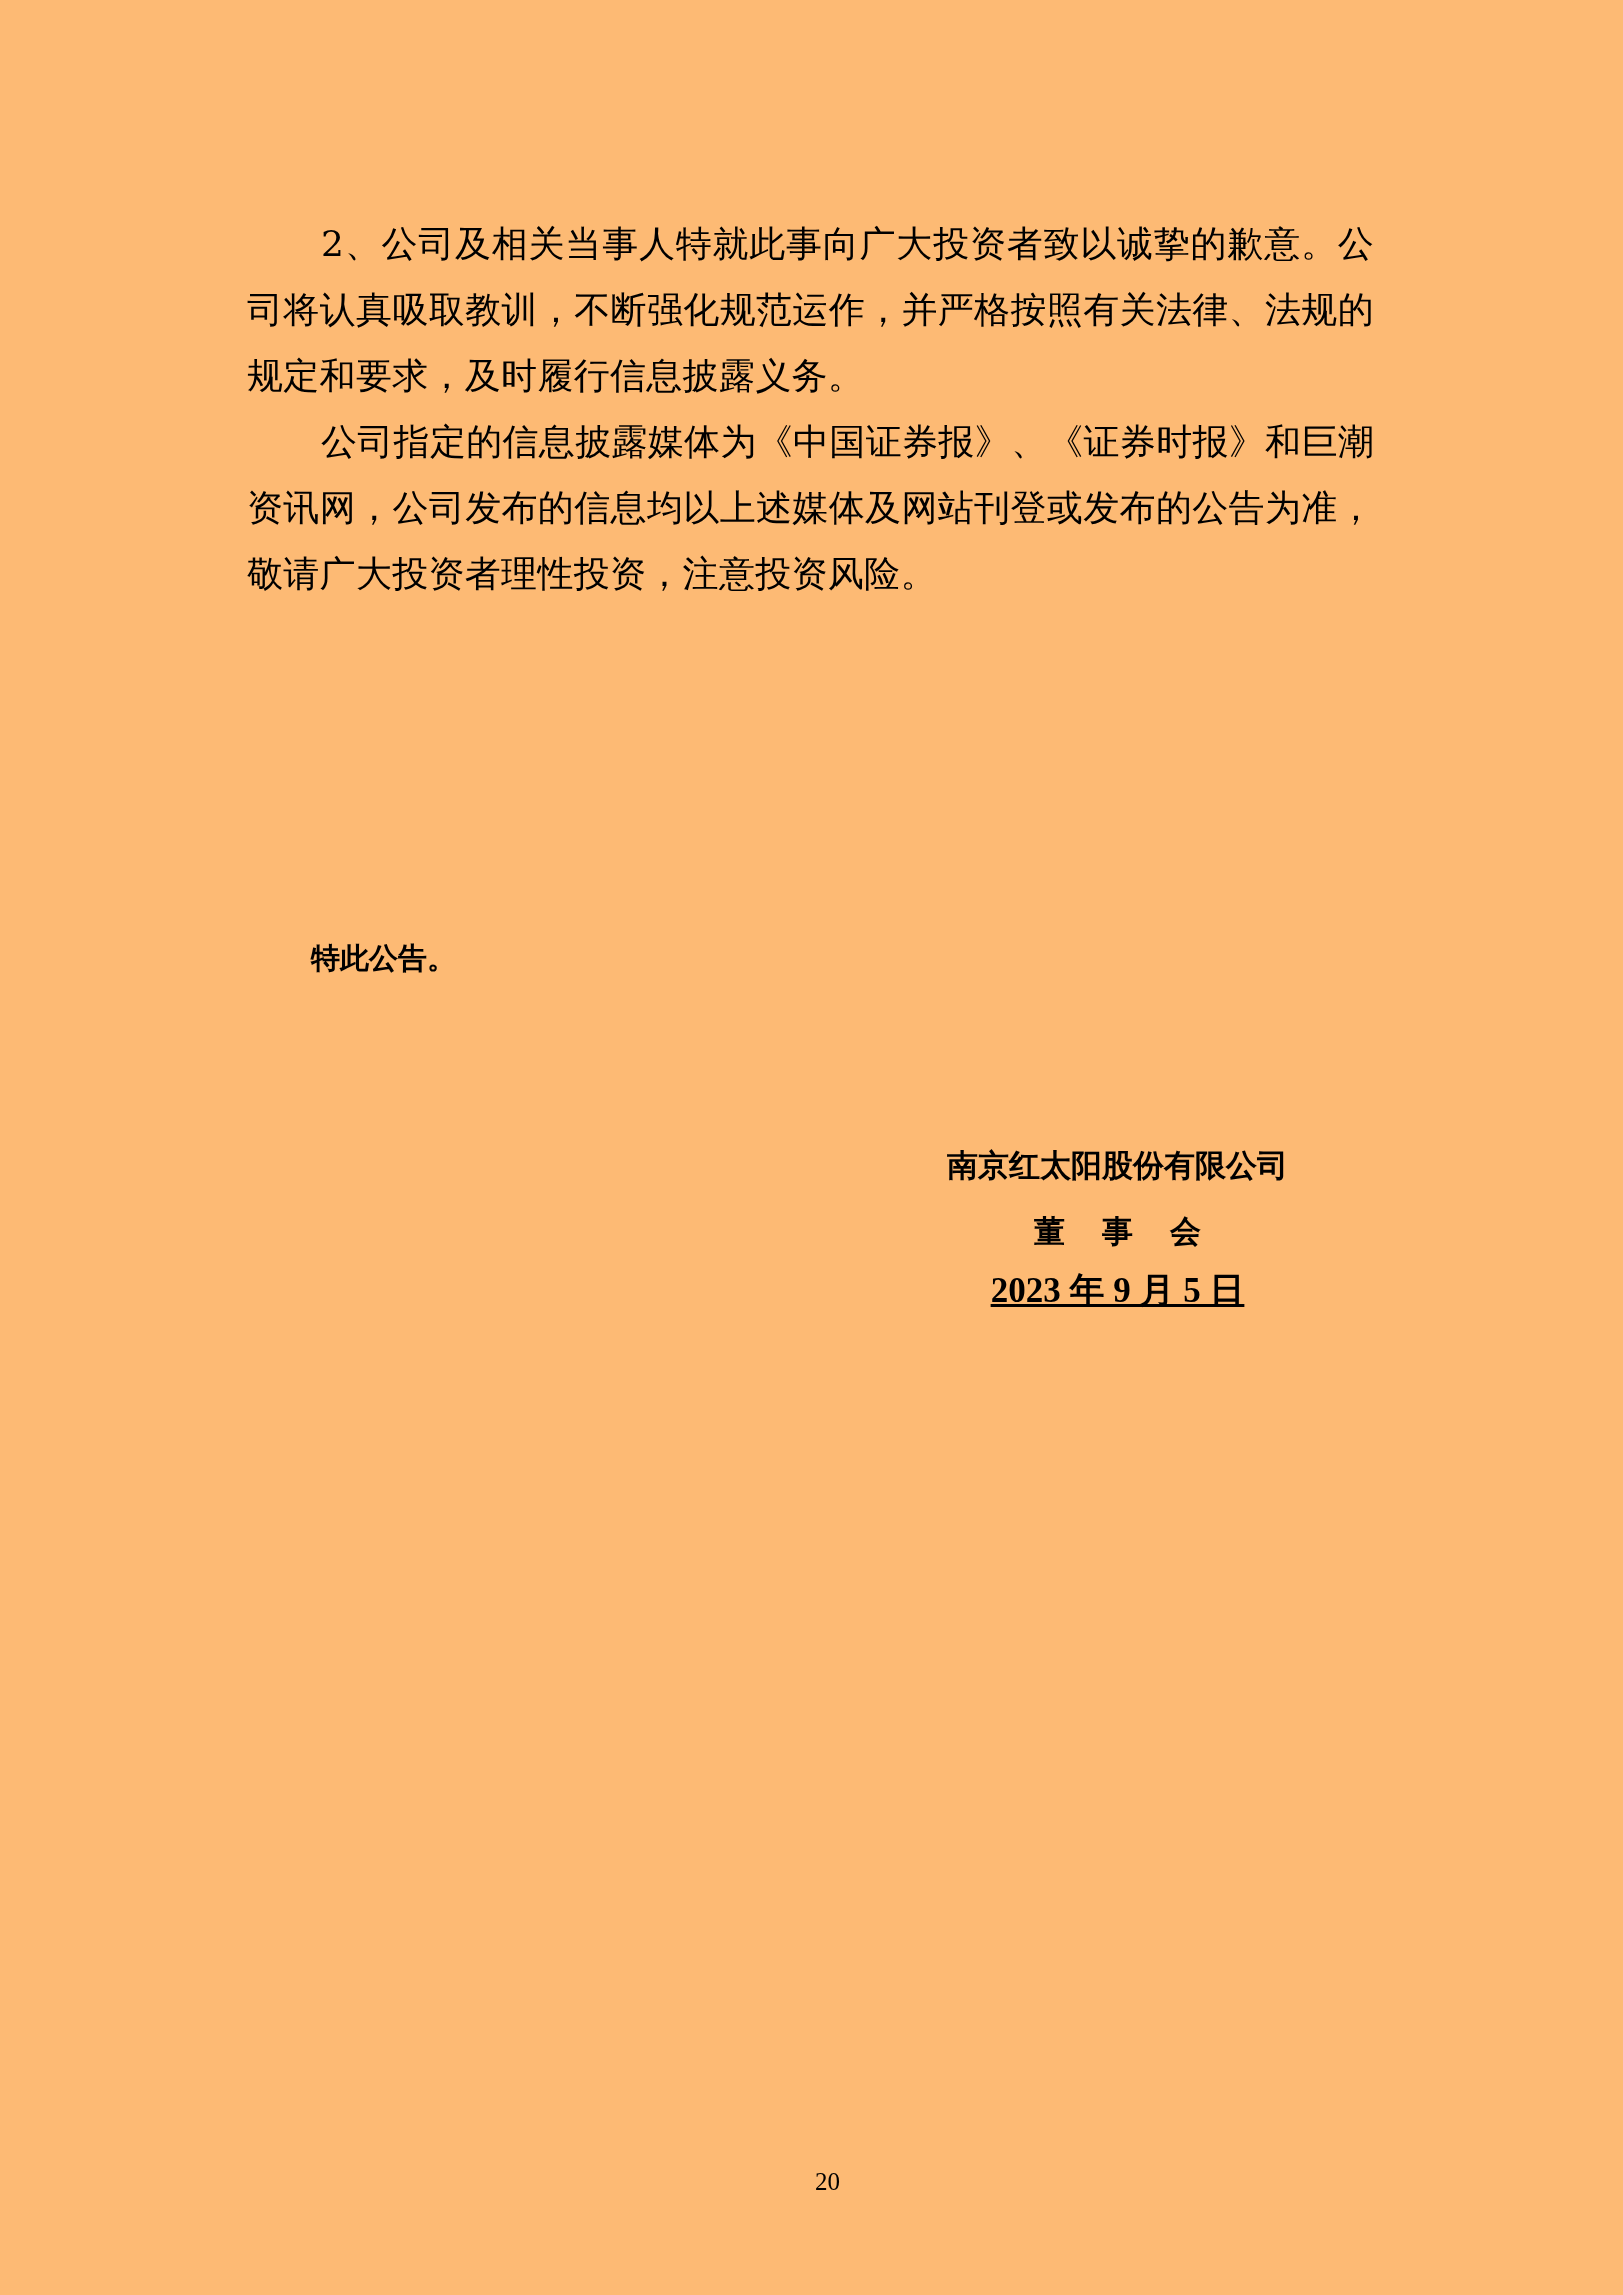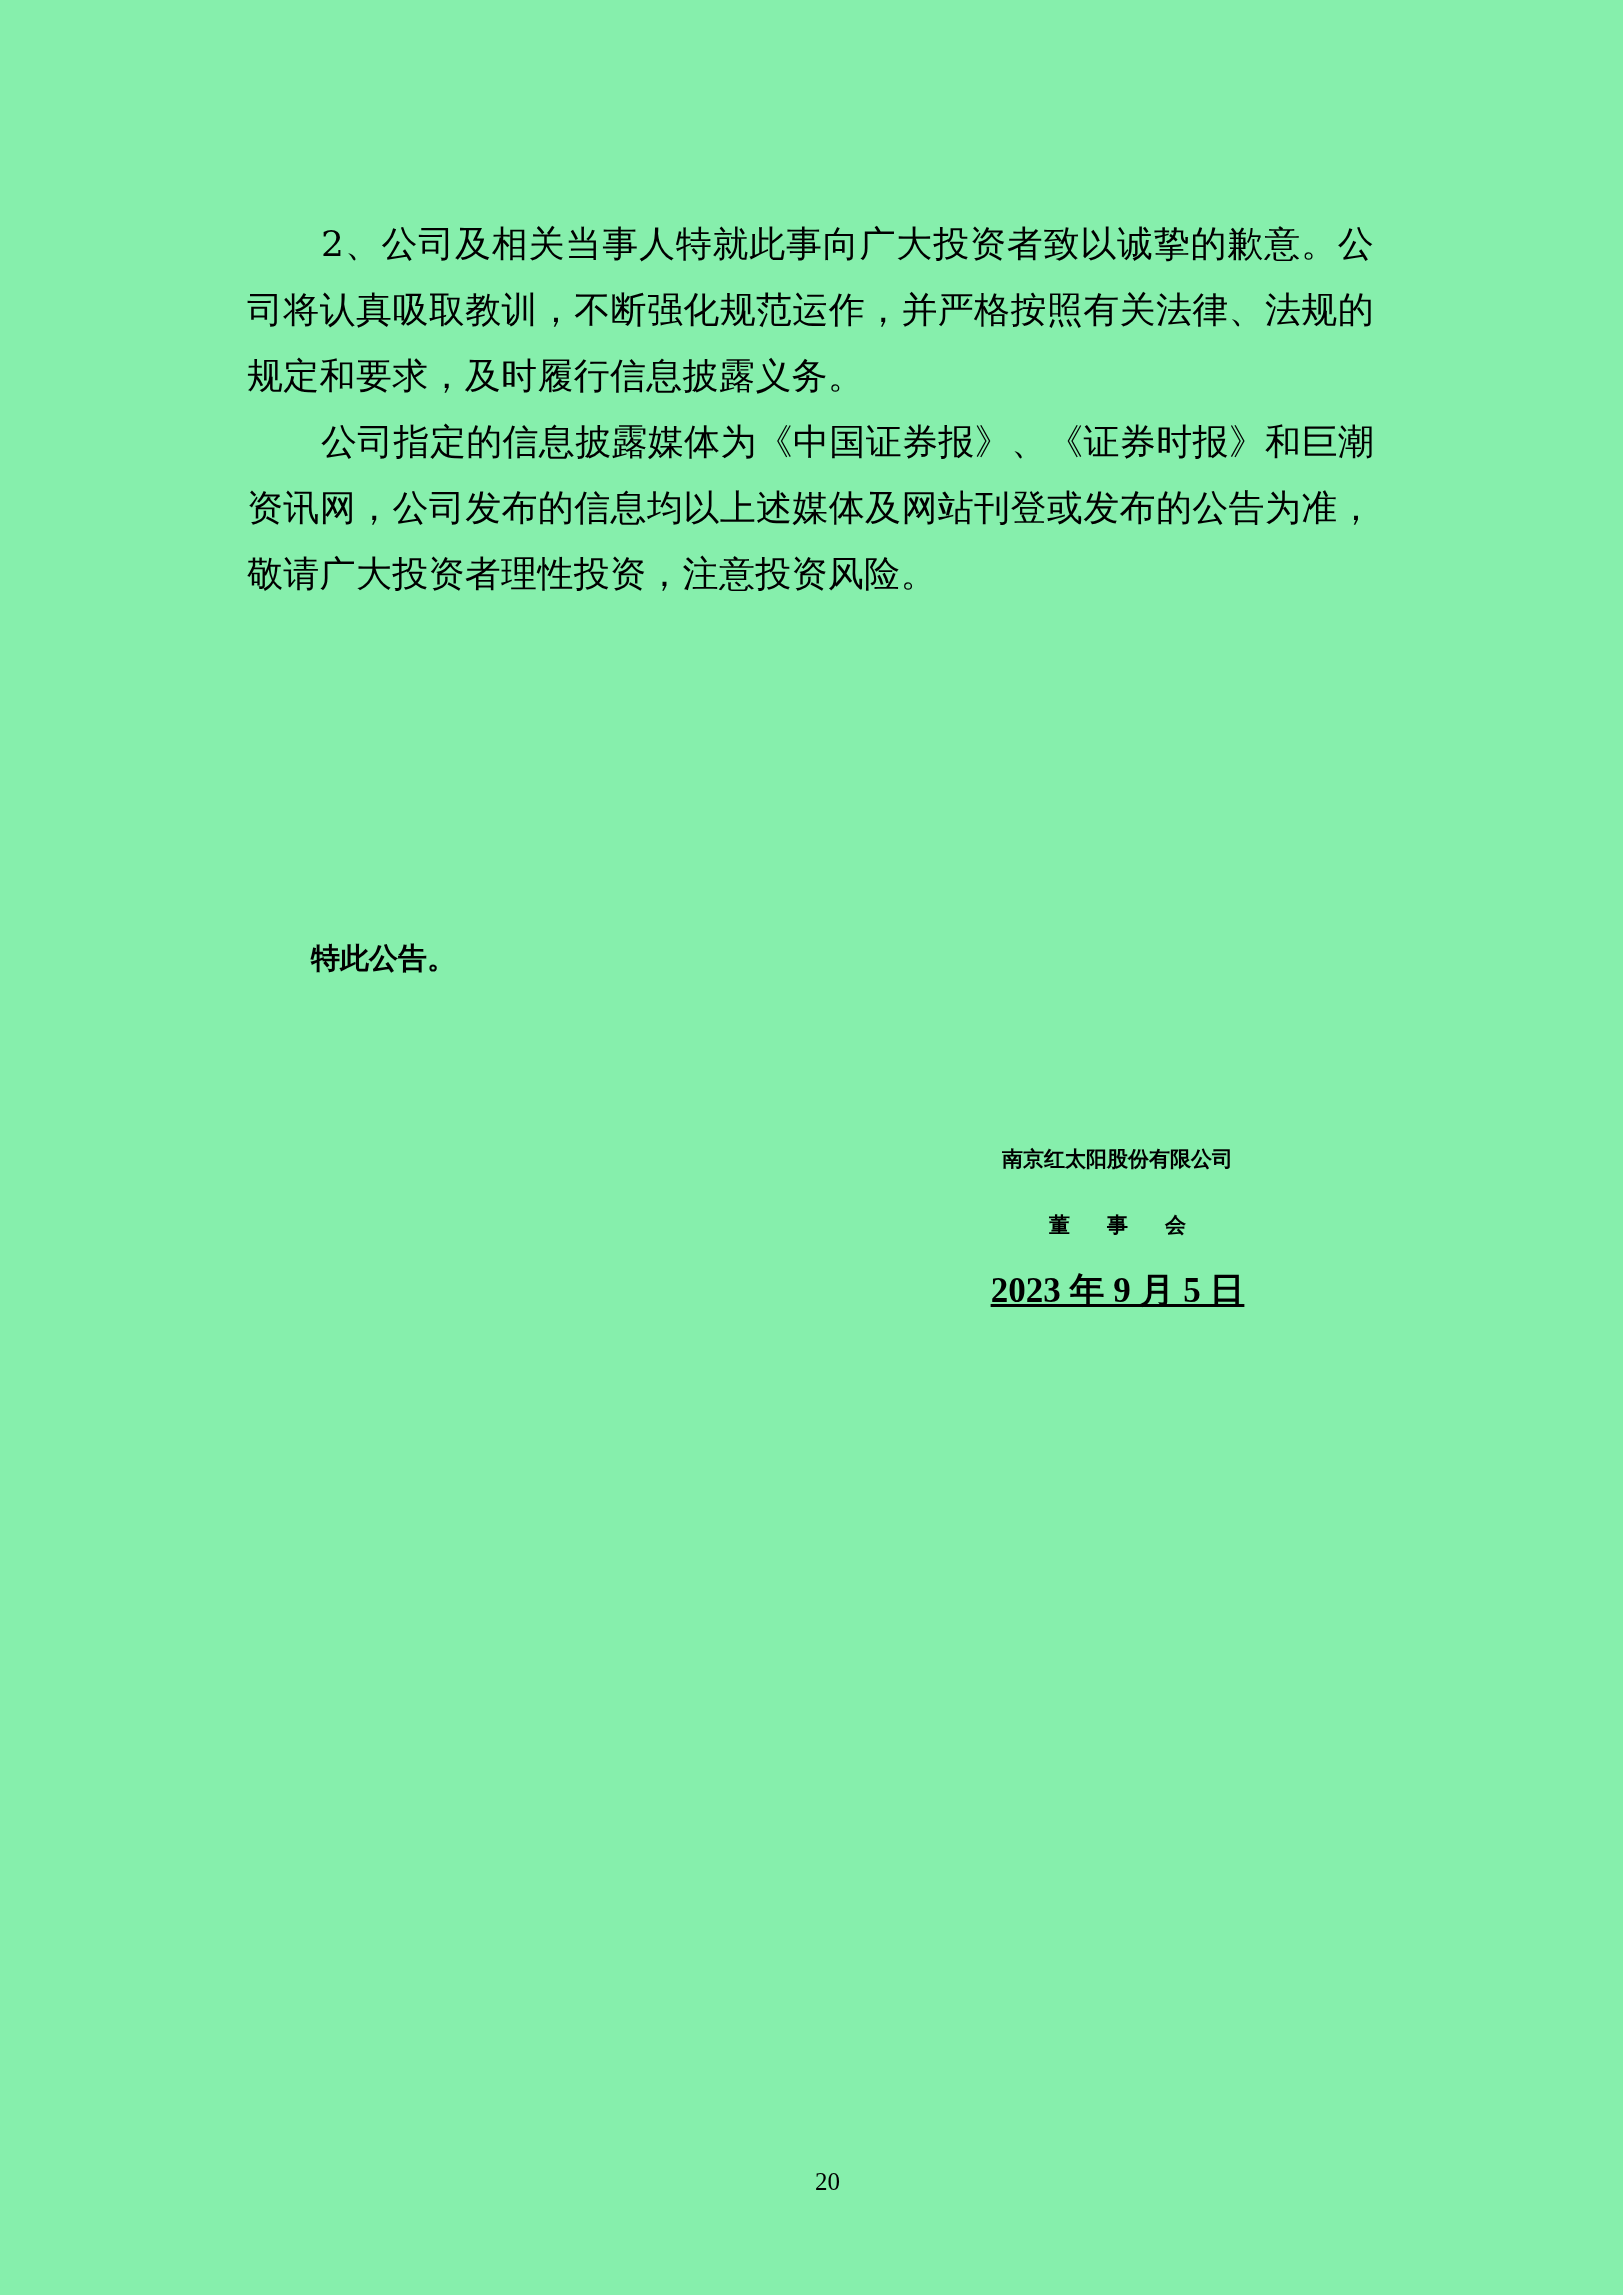--- a/index.html
+++ b/index.html
@@ -1,31 +1,31 @@
 <!DOCTYPE html>
 <html style="font-size:13.5px"><head>
 <meta charset="utf-8">
 <style>
   html, body { margin: 0; padding: 0; background: #ffffff; }
   body { width: 1623px; height: 2295px; position: relative; overflow: hidden; color: #000; }
-  .page { position: absolute; left: 0; top: 0; width: 1623px; height: 2295px; background: #86efac; }
+  .page { position: absolute; left: 0; top: 0; width: 1623px; height: 2295px; background: #fdba74; }
   .body-text {
     position: absolute; left: 247px; top: 211px; width: 1127px;
     font-family: "DejaVu Serif", "Liberation Serif", serif;
     font-size: 36px; line-height: 66px; letter-spacing: 0.3px;
   }
   .para { margin: 0; text-align: justify; text-align-last: left; }
   .para.indent { text-indent: 74px; }
   .closing {
     position: absolute; left: 311px; top: 913px;
     font-family: "DejaVu Sans", "Liberation Sans", sans-serif;
     font-weight: bold; font-size: 29px; line-height: 42px; margin-top: 24px;
   }
   .sign { position: absolute; left: 938px; width: 359px; text-align: center;
-    font-family: Liberation Mono, monospace; font-weight: bold; font-size: 21px; }
+    font-family: Liberation Mono, monospace; font-weight: bold; font-size: 31px; }
   .sign.company { top: 1145px; }
   .sign.board { top: 1211px; letter-spacing: 37px; text-indent: 37px; }
   .sign.date { top: 1267px; font-family: "Liberation Serif", "DejaVu Serif", serif; font-size: 35px; text-decoration: underline; }
   .page-number { position: absolute; left: 0; width: 1623px; top: 2168px; text-align: center;
     font-family: "Liberation Serif", "DejaVu Serif", serif; font-size: 25px; padding-left: 16px; }
 </style>
 </head>
 <body>
 
 <div class="page">

